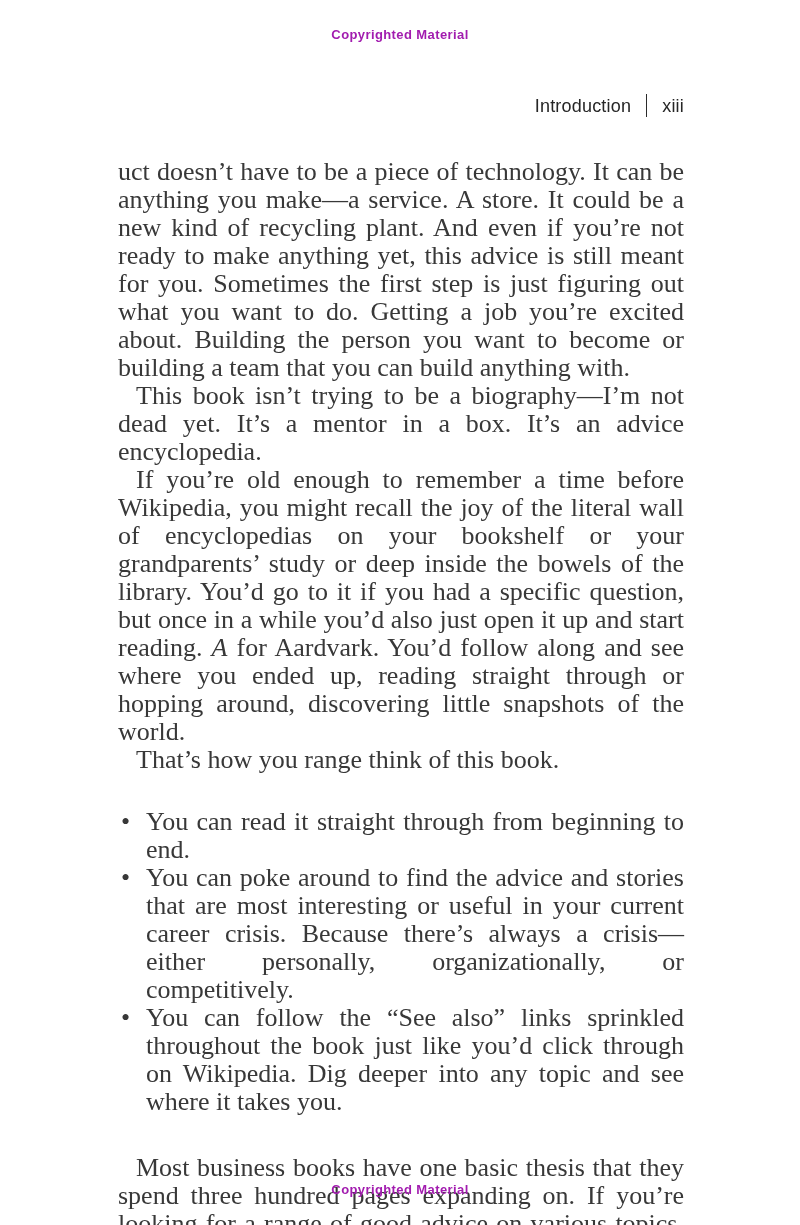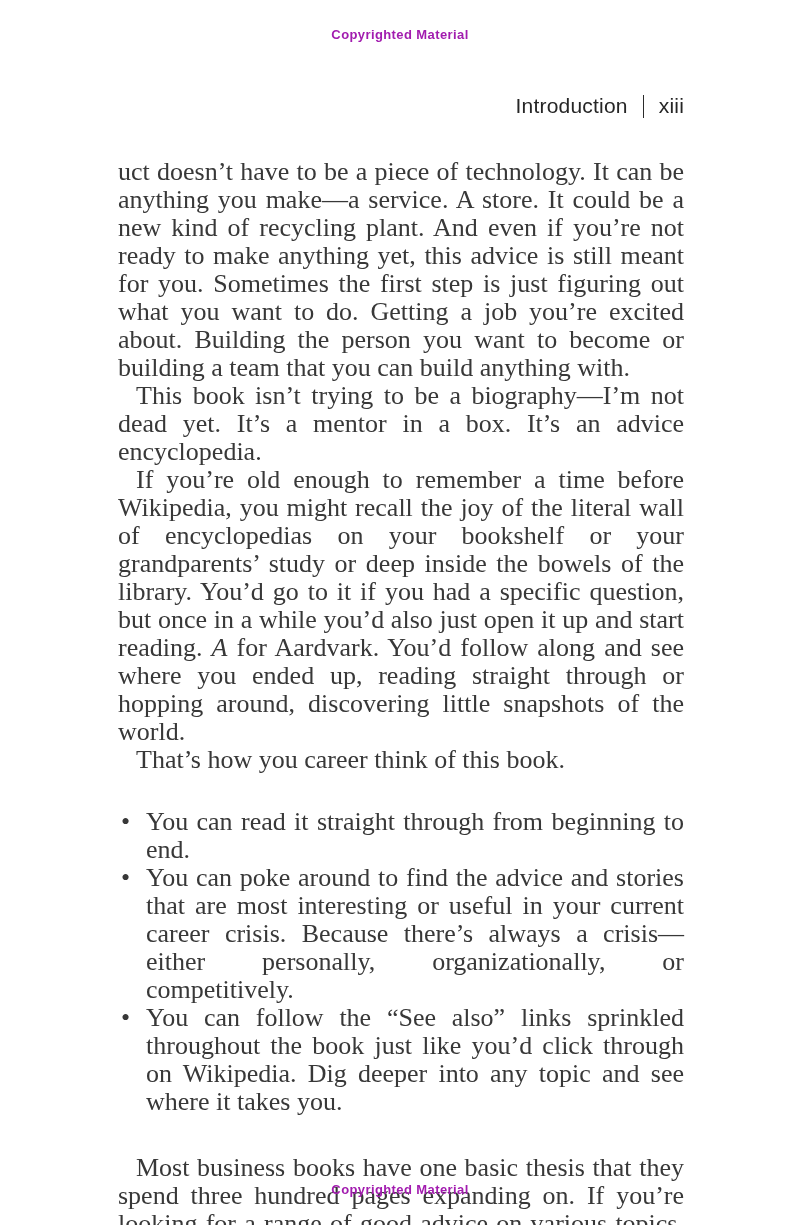--- a/index.html
+++ b/index.html
@@ -27,21 +27,21 @@
   .content {
     position: absolute;
     left: 118px;
     top: 0;
     width: 566px;
   }
   .running-header {
     margin-top: 94px;
     text-align: right;
     font-family: "Liberation Sans", sans-serif;
-    font-size: 21px;
+    font-size: 18px;
     font-weight: 500;
     color: #262626;
     letter-spacing: 0.2px;
     height: 24px;
   }
   .header-divider {
     display: inline-block;
     width: 1px;
     height: 23px;
     background: #2b2b2b;
@@ -83,21 +83,21 @@
 
   <div class="content">
     <div class="running-header">
       <span>Introduction</span><span class="header-divider"></span><span>xiii</span>
     </div>
 
     <div class="page-body">
         <p class="para"><span>uct doesn’t have to be a piece of technology. It can be anything you make—a service. A store. It could be a new kind of recycling plant. And even if you’re not ready to make anything yet, this advice is still meant for you. Sometimes the first step is just figuring out what you want to do. Getting a job you’re excited about. Building the person you want to become or building a team that you can build anything with.</span></p>
         <p class="para indent"><span>This book isn’t trying to be a biography—I’m not dead yet. It’s a mentor in a box. It’s an advice encyclopedia.</span></p>
         <p class="para indent"><span>If you’re old enough to remember a time before Wikipedia, you might recall the joy of the literal wall of encyclopedias on your bookshelf or your grandparents’ study or deep inside the bowels of the library. You’d go to it if you had a specific question, but once in a while you’d also just open it up and start reading. </span><span class="italic">A</span><span> for Aardvark. You’d follow along and see where you ended up, reading straight through or hopping around, discovering little snapshots of the world.</span></p>
-        <p class="para indent"><span>That’s how you career think of this book.</span></p>
+        <p class="para indent"><span>That’s how you range think of this book.</span></p>
         <ul class="bullets">
           <li><span class="bullet-marker">•</span><span>You can read it straight through from beginning to end.</span></li>
           <li><span class="bullet-marker">•</span><span>You can poke around to find the advice and stories that are most interesting or useful in your current career crisis. Because there’s always a crisis—either personally, organizationally, or competitively.</span></li>
           <li><span class="bullet-marker">•</span><span>You can follow the “See also” links sprinkled throughout the book just like you’d click through on Wikipedia. Dig deeper into any topic and see where it takes you.</span></li>
         </ul>
         <p class="para indent spaced"><span>Most business books have one basic thesis that they spend three hundred pages expanding on. If you’re looking for a range of good advice on various topics, you might need to read forty books, skimming endlessly to find the occasional nugget of useful information. So for this book I just collected the nuggets. Each chapter has advice and stories informed by the jobs, mentors, coaches, managers, and peers I’ve had and the countless mistakes I’ve made.</span></p>
       </div>
   </div>
 
   <div class="watermark bottom">Copyrighted Material</div>

